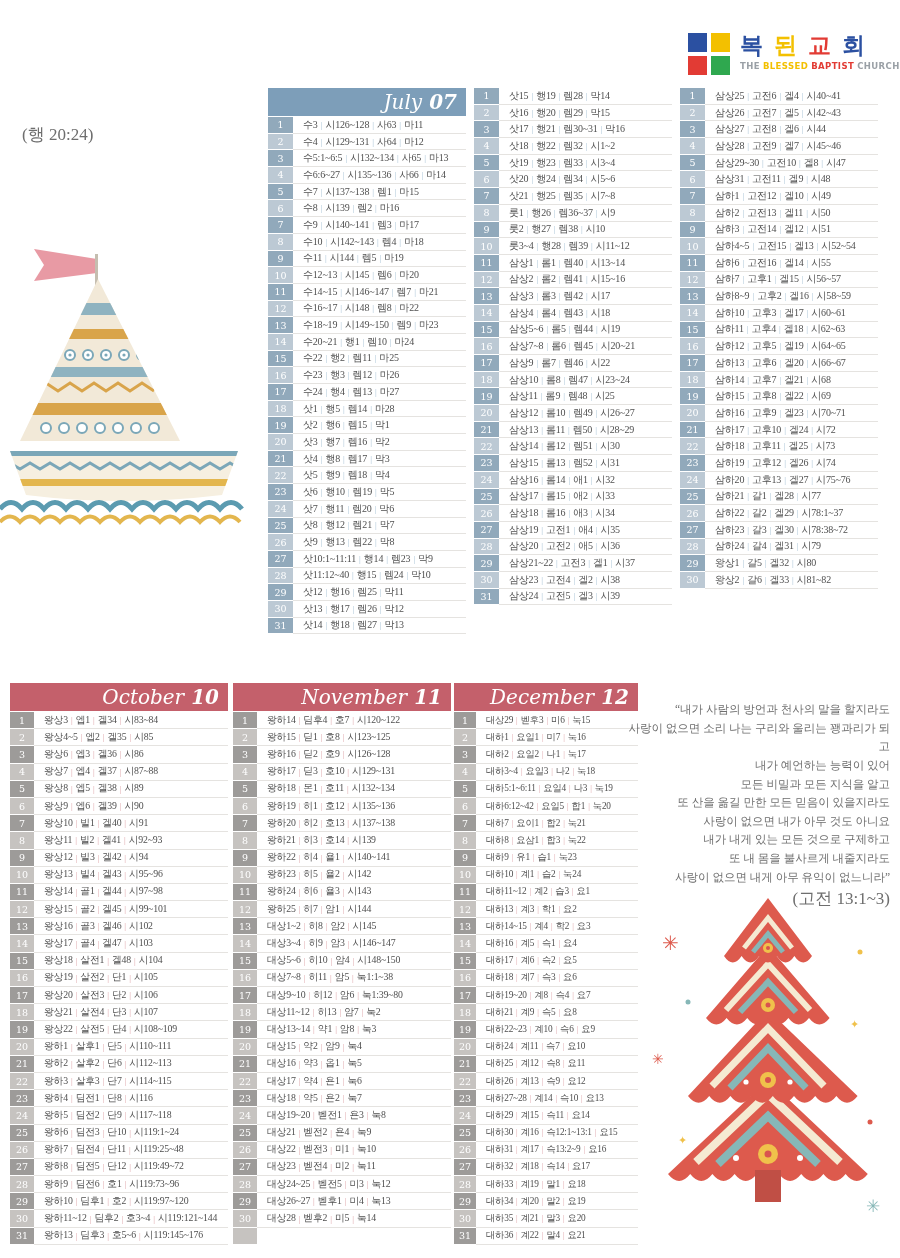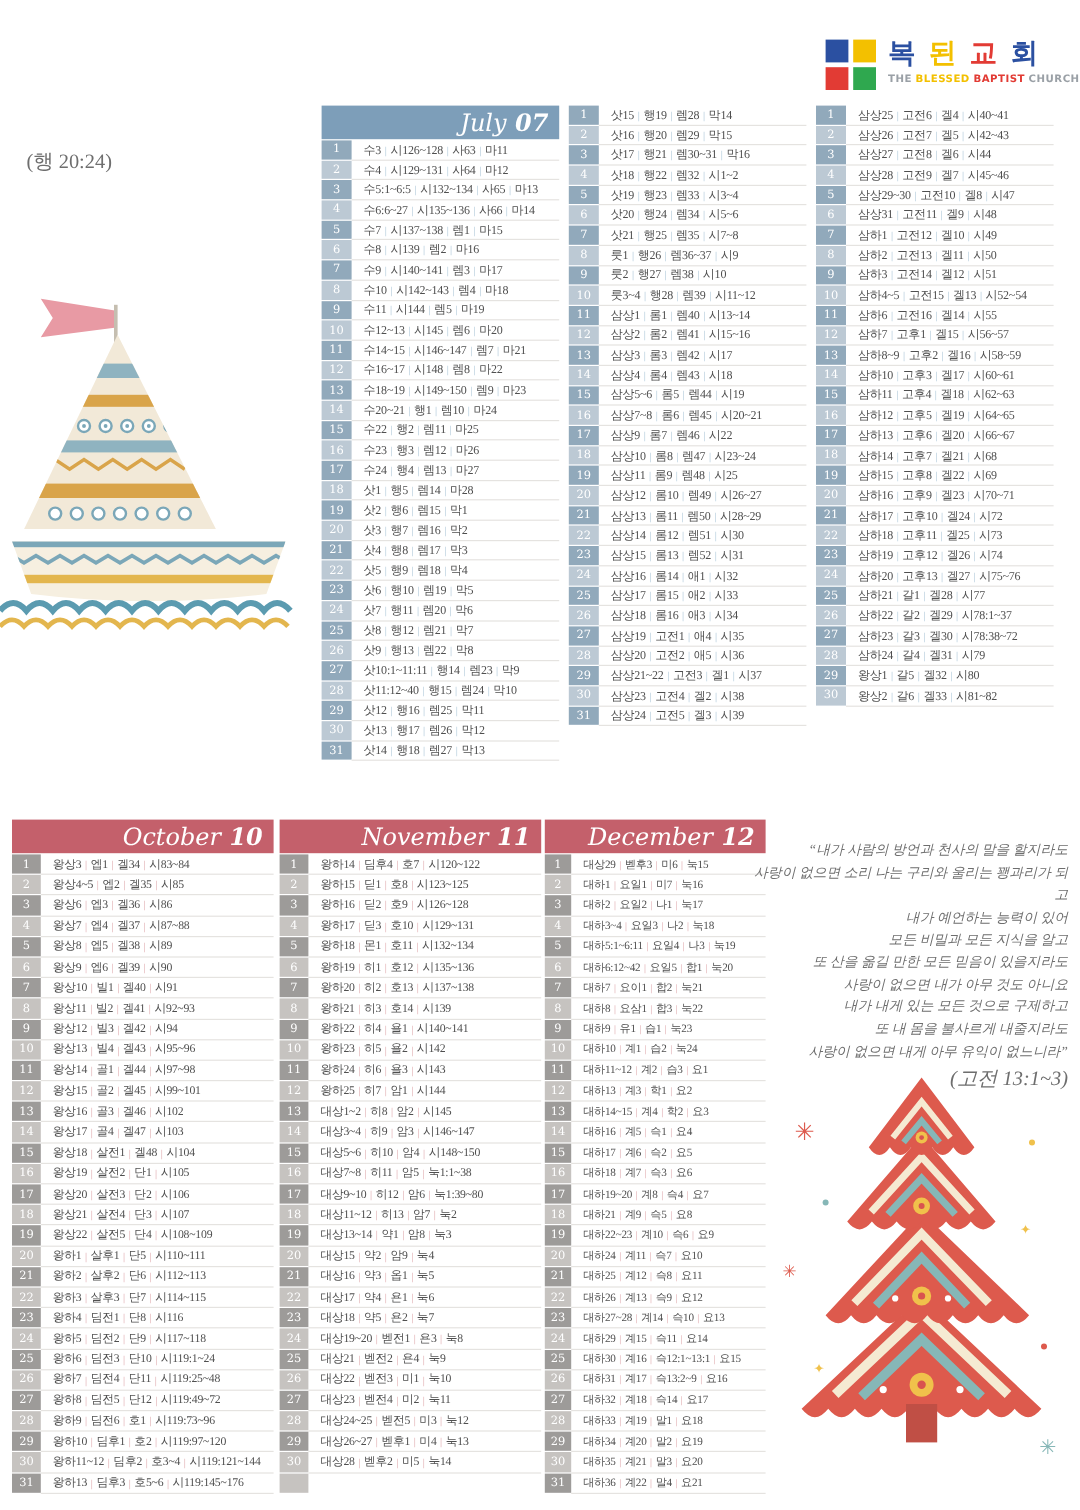--- a/index.html
+++ b/index.html
@@ -2371,21 +2371,21 @@
           <b class="mseg">계22</b>
           <i class="msep">|</i>
           <b class="mseg">말4</b>
           <i class="msep">|</i>
           <b class="mseg">요21</b>
         </span>
       </div>
     </div>
 </div>
 
-<div data-abs="" style="left:620px;top:700px;width:270px;font-style:italic;" class="q-right">
+<div data-abs="" style="left:620px;top:700px;width:270px;" class="q-right">
   <div class="quote">“내가 사람의 방언과 천사의 말을 할지라도
 사랑이 없으면 소리 나는 구리와 울리는 꽹과리가 되고
 내가 예언하는 능력이 있어
 모든 비밀과 모든 지식을 알고
 또 산을 옮길 만한 모든 믿음이 있을지라도
 사랑이 없으면 내가 아무 것도 아니요
 내가 내게 있는 모든 것으로 구제하고
 또 내 몸을 불사르게 내줄지라도
 사랑이 없으면 내게 아무 유익이 없느니라”</div>
   <div class="quote-ref">(고전 13:1~3)</div>

